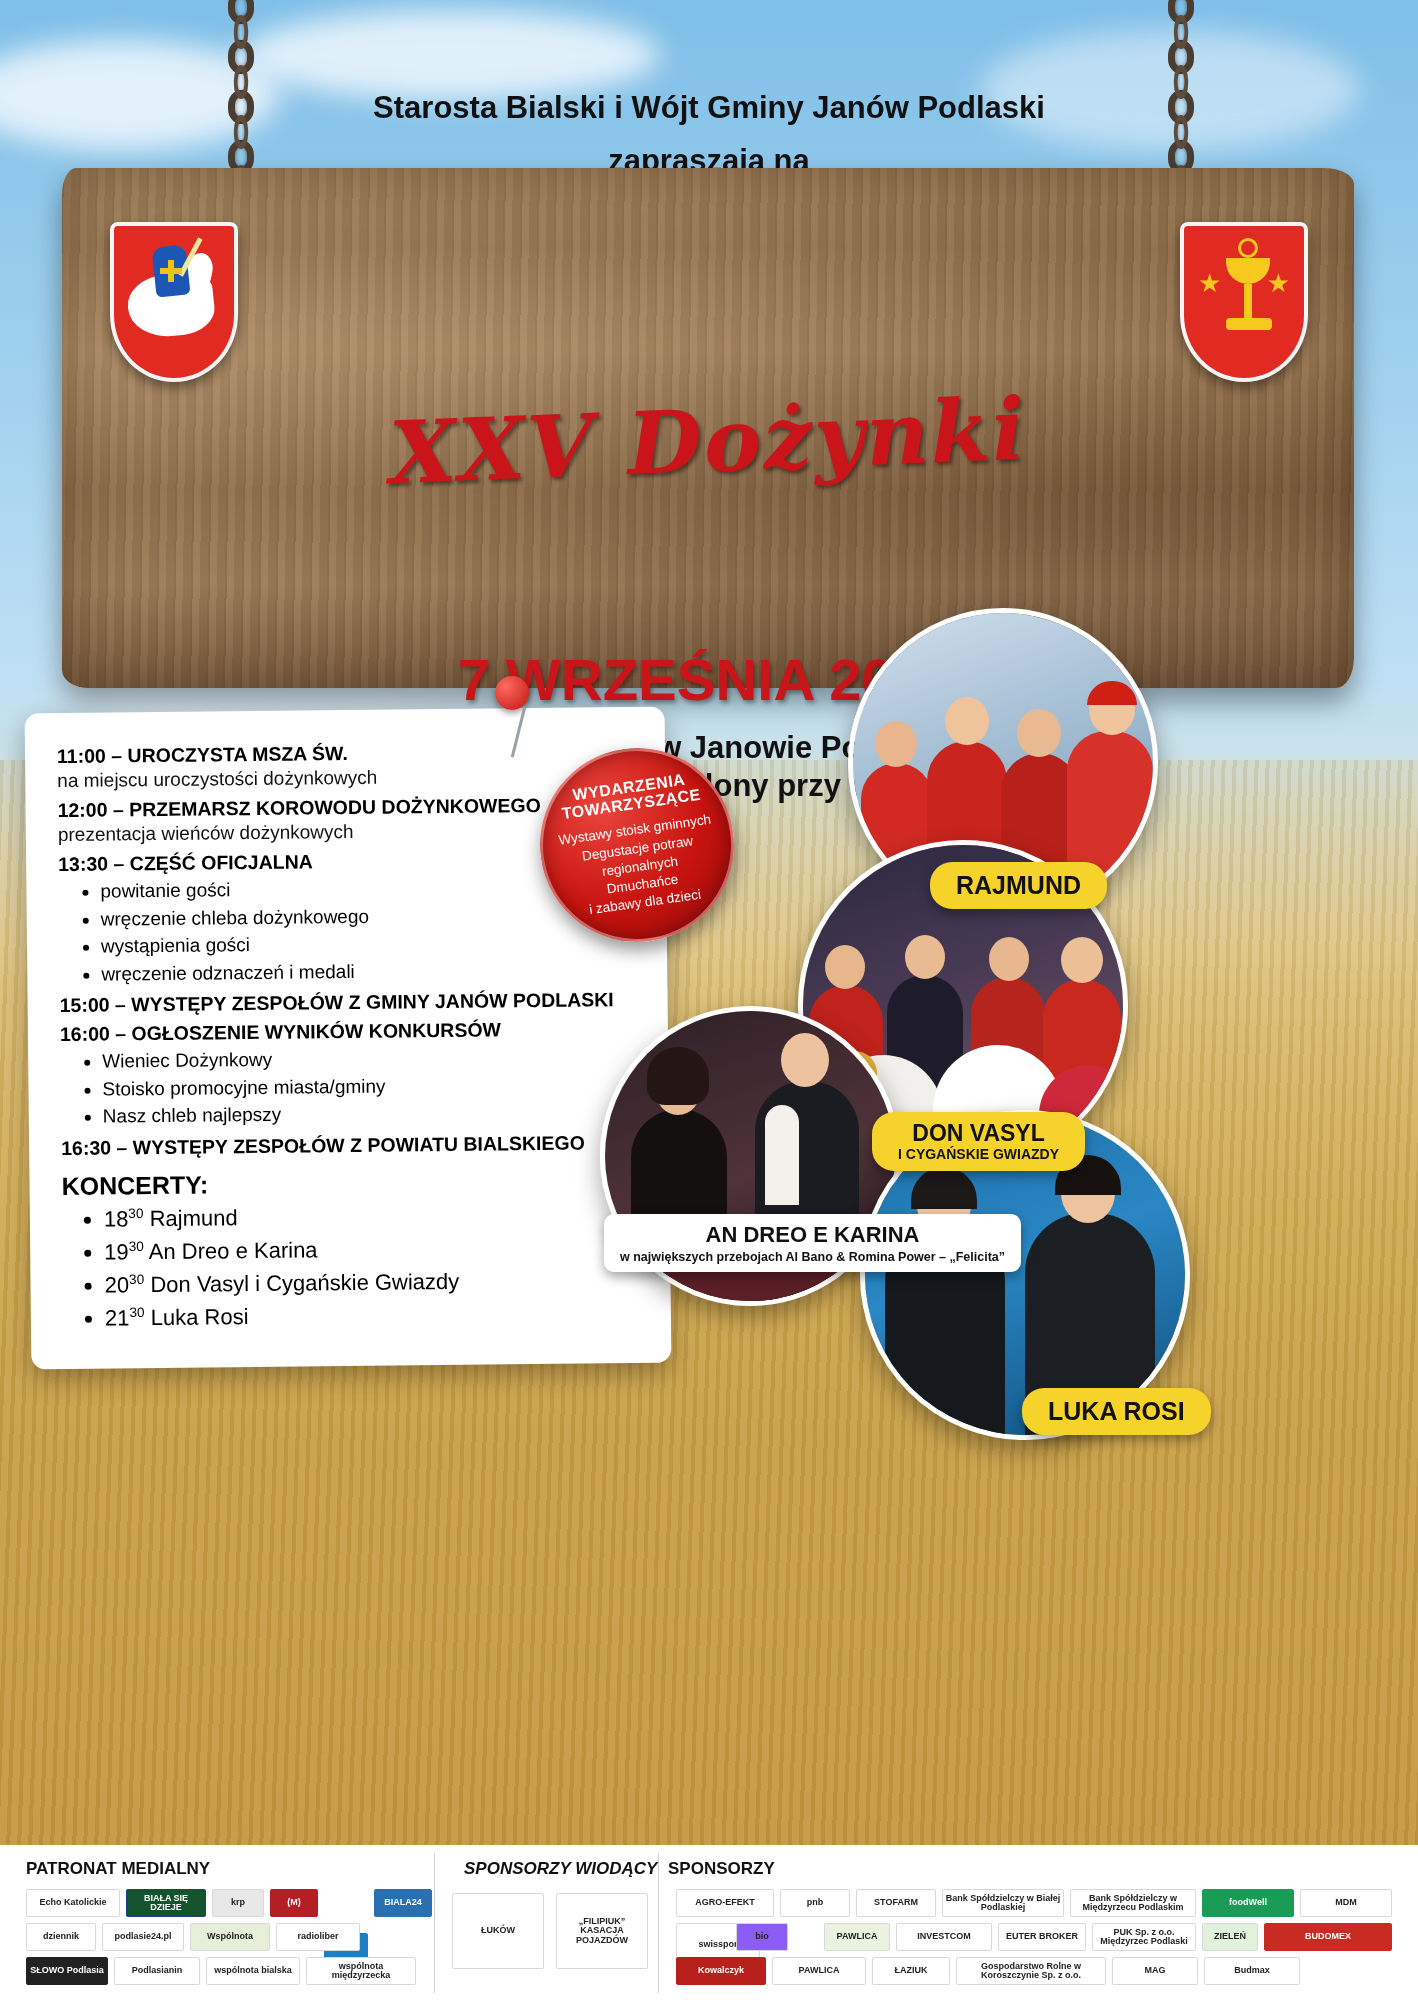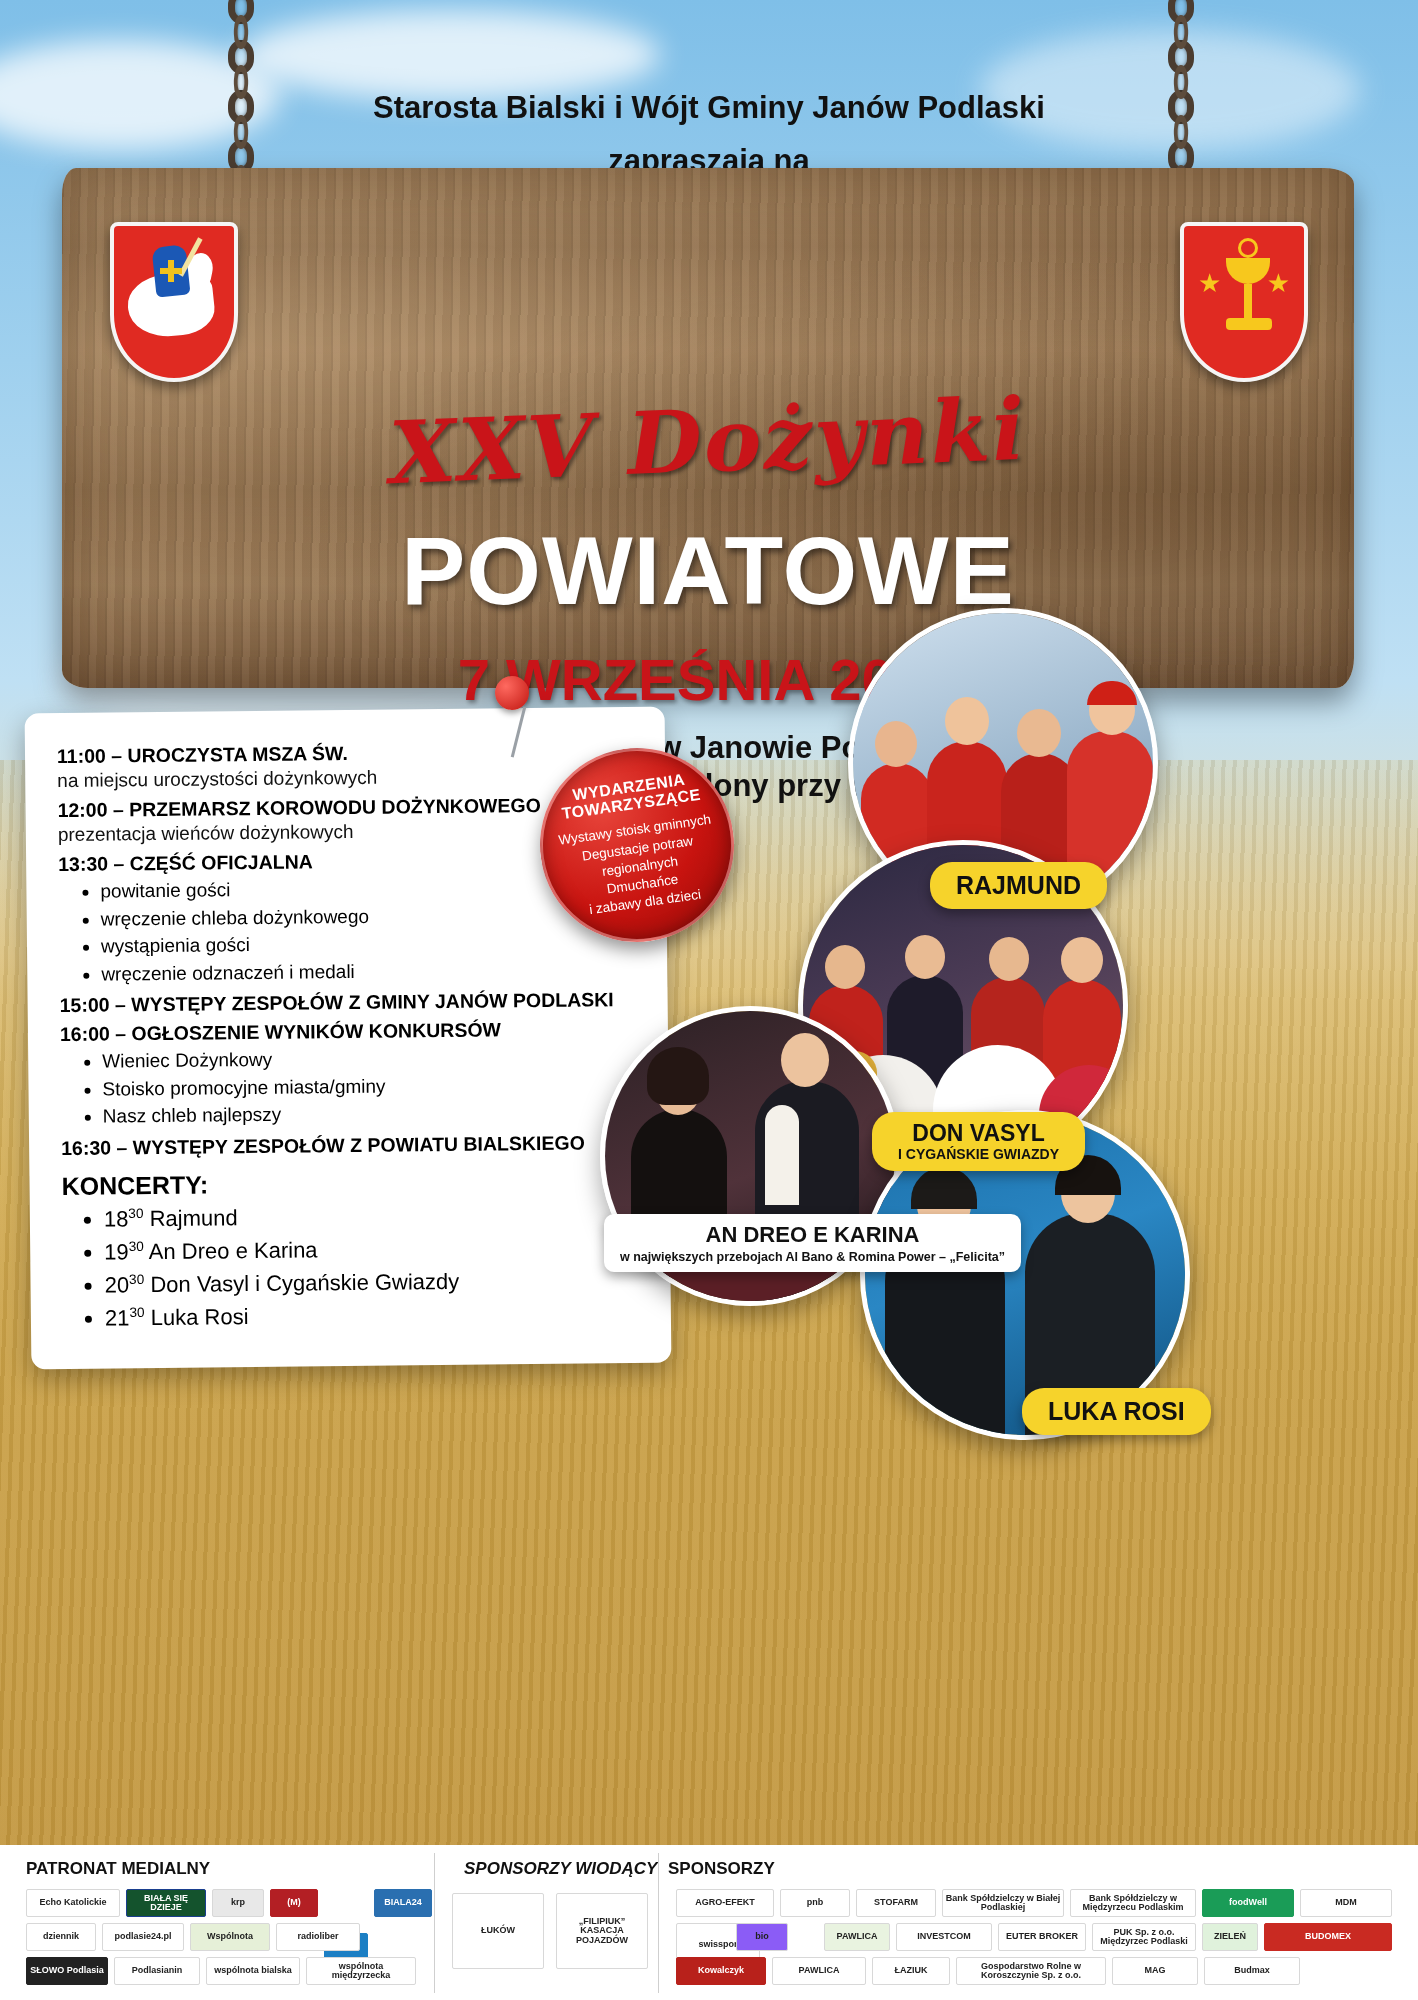--- a/index.html
+++ b/index.html
@@ -249,21 +249,20 @@
     <div class="lnk"></div>
     <div class="lnk"></div>
     <div class="lnk"></div>
 </div>
 
 <div style="position:absolute;left:0;right:0;top:90px;text-align:center;font-size:31px;font-weight:bold;color:#111;">Starosta Bialski  i Wójt Gminy Janów Podlaski</div>
 <div style="position:absolute;left:0;right:0;top:143px;text-align:center;font-size:31px;font-weight:bold;color:#111;">zapraszają na</div>
 
 <div class="board">
   <div class="xxv">XXV Dożynki</div>
-  <div class="powiatowe">POWIATOWE</div>
   <div class="data">7 WRZEŚNIA 2025</div>
   <div class="place1">Stadnina Koni w Janowie Podlaskim</div>
   <div class="place2">Wygoda 3 (Teren zielony przy ujeżdżalni)</div>
 </div>
 
 <div class="herb herb-left">
   <div class="shield">
     <div class="knight">
       <div class="horse"></div>
       <div class="rider"></div>

